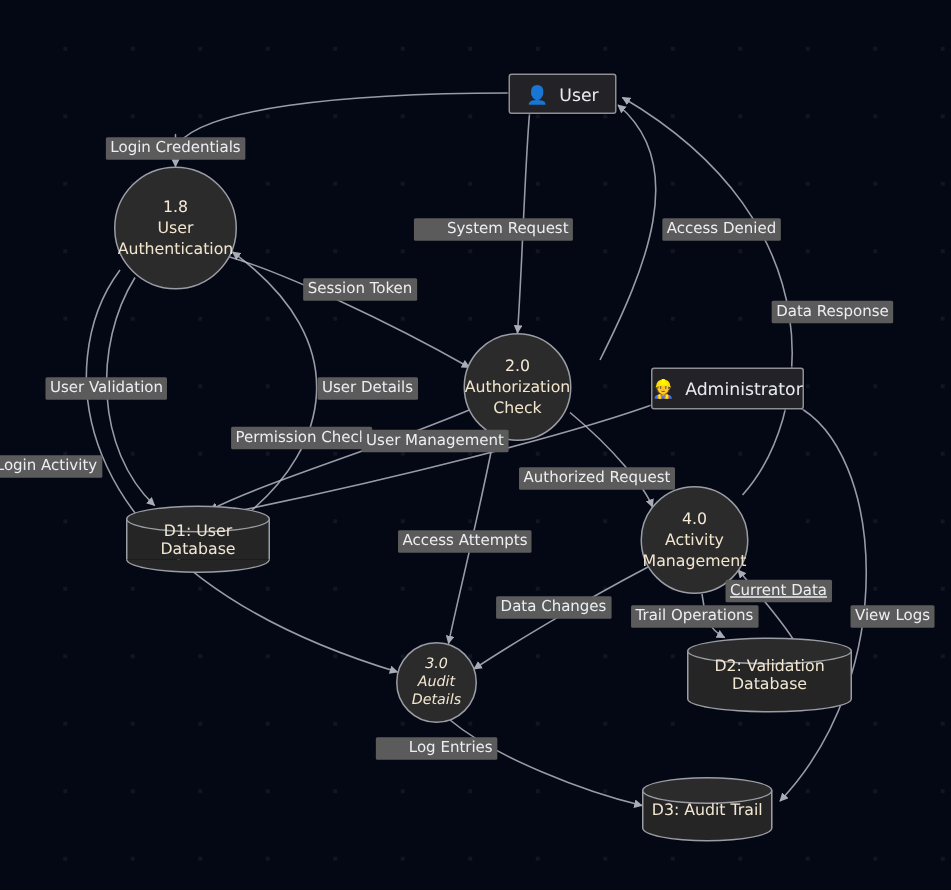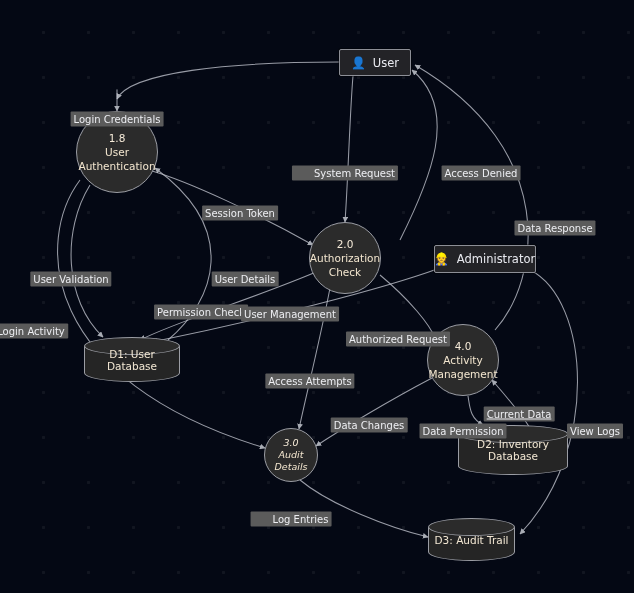--- a/index.html
+++ b/index.html
@@ -119,21 +119,20 @@
   .edge-label {
     position: absolute;
     background: #5b5b5b;
     color: #edeef2;
     font-size: 10px;
     line-height: 13px;
     padding: 1px 3px;
     white-space: nowrap;
     transform: translate(-50%, -50%);
     border-radius: 1px;
-    margin-top: 20px;
   }
 </style>
 </head>
 <body>
 
 <div id="canvas">
 
   <svg id="edges" viewBox="0 0 634 593" xmlns="http://www.w3.org/2000/svg">
     <defs>
       <marker id="arrow" viewBox="0 0 10 10" refX="9" refY="5" markerWidth="5.5" markerHeight="5.5" orient="auto-start-reverse">
@@ -200,43 +199,43 @@
     <div class="cyl-body"></div>
     <div class="cyl-bottom"></div>
     <div class="cyl-top"></div>
     <div class="cyl-label">D1: User Database</div>
   </div>
 
   <div class="store" style="left:458px; top:425px; width:110px; height:50px;">
     <div class="cyl-body"></div>
     <div class="cyl-bottom"></div>
     <div class="cyl-top"></div>
-    <div class="cyl-label">D2: Inventory Database</div>
+    <div class="cyl-label">D2: Validation Database</div>
   </div>
 
   <div class="store" style="left:428px; top:518px; width:87px; height:43px;">
     <div class="cyl-body"></div>
     <div class="cyl-bottom"></div>
     <div class="cyl-top"></div>
     <div class="cyl-label">D3: Audit Trail</div>
   </div>
 
   <div id="flow-labels">
       <div class="edge-label" style="left: 117px; top: 99px;">Login Credentials</div>
       <div class="edge-label" style="left: 240px; top: 193px;">Session Token</div>
-      <div class="edge-label" style="left: 345px; top: 153px; padding-left: 22px;">System Request</div>
+      <div class="edge-label" style="left: 329px; top: 153px; padding-left: 22px;">System Request</div>
       <div class="edge-label" style="left: 481px; top: 153px;">Access Denied</div>
       <div class="edge-label" style="left: 555px; top: 208px;">Data Response</div>
       <div class="edge-label" style="left: 71px; top: 259px;">User Validation</div>
       <div class="edge-label" style="left: 245px; top: 259px;">User Details</div>
       <div class="edge-label" style="left: 201px; top: 292px;">Permission Check</div>
       <div class="edge-label" style="left: 290px; top: 294px;">User Management</div>
       <div class="edge-label" style="left: 31px; top: 311px;">Login Activity</div>
       <div class="edge-label" style="left: 398px; top: 319px;">Authorized Request</div>
       <div class="edge-label" style="left: 310px; top: 361px;">Access Attempts</div>
       <div class="edge-label" style="left: 369px; top: 405px;">Data Changes</div>
-      <div class="edge-label" style="left: 463px; top: 411px;">Data Permission</div>
+      <div class="edge-label" style="left: 463px; top: 411px;">Trail Operations</div>
       <div class="edge-label" style="left: 519px; top: 394px; text-decoration: underline;">Current Data</div>
       <div class="edge-label" style="left: 595px; top: 411px;">View Logs</div>
       <div class="edge-label" style="left: 291px; top: 499px; padding-left: 22px;">Log Entries</div>
     </div>
 
 </div>
 
 </body></html>

